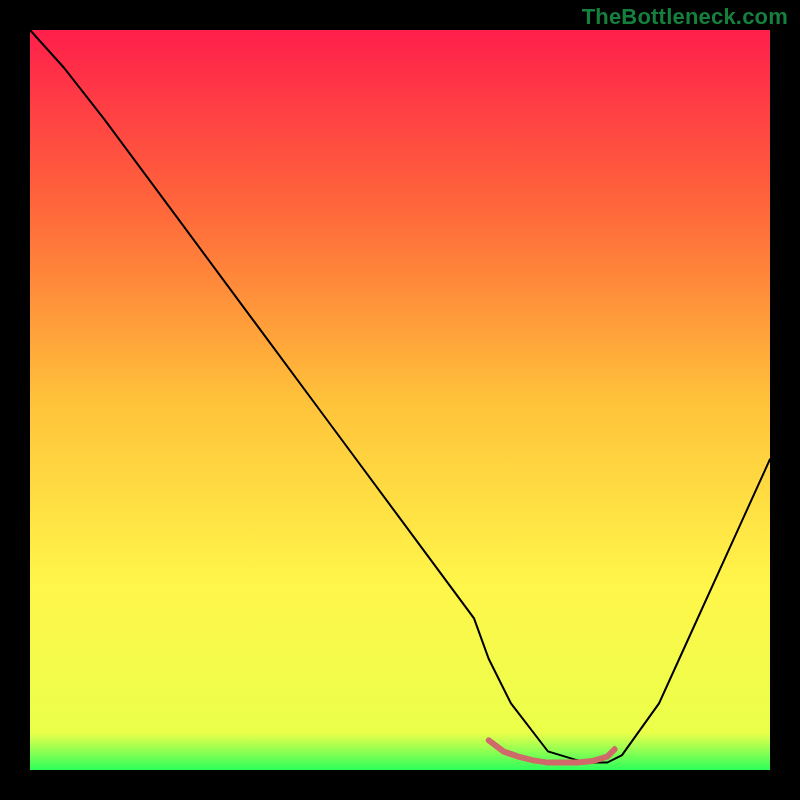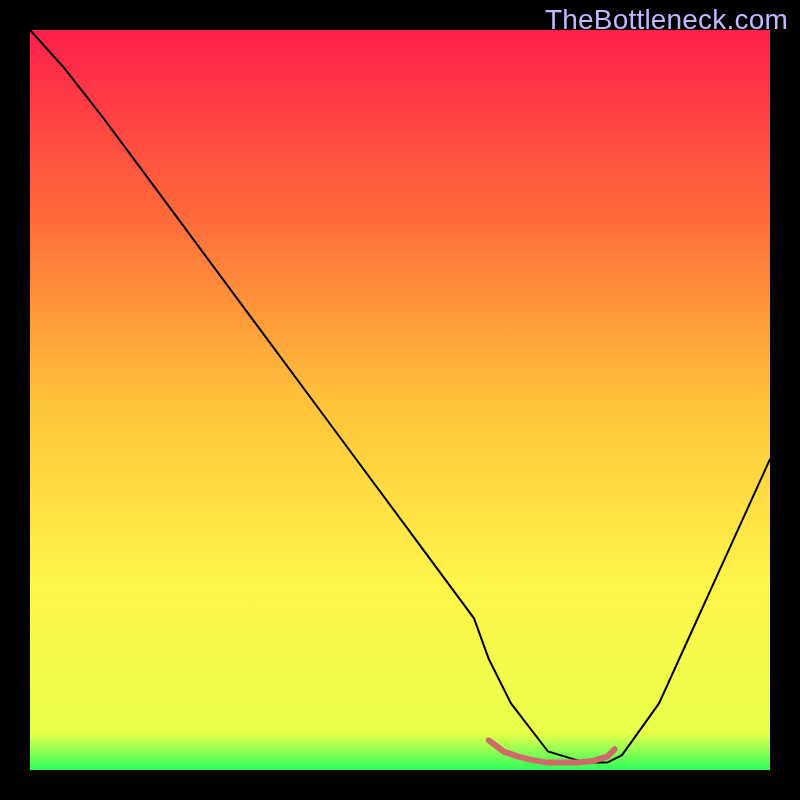--- a/index.html
+++ b/index.html
@@ -15,23 +15,23 @@
     left: 0;
     top: 0;
     width: 800px;
     height: 800px;
     background: #000;
   }
   .watermark {
     position: absolute;
     top: 4px;
     right: 12px;
-    color: #c4b5fd;
-    font-size: 28px;
-    font-weight: 400;
+    color: #15803d;
+    font-size: 22px;
+    font-weight: 700;
     letter-spacing: 0.2px;
   }
   svg {
     position: absolute;
     left: 0;
     top: 0;
   }
 </style>
 </head>
 <body>

